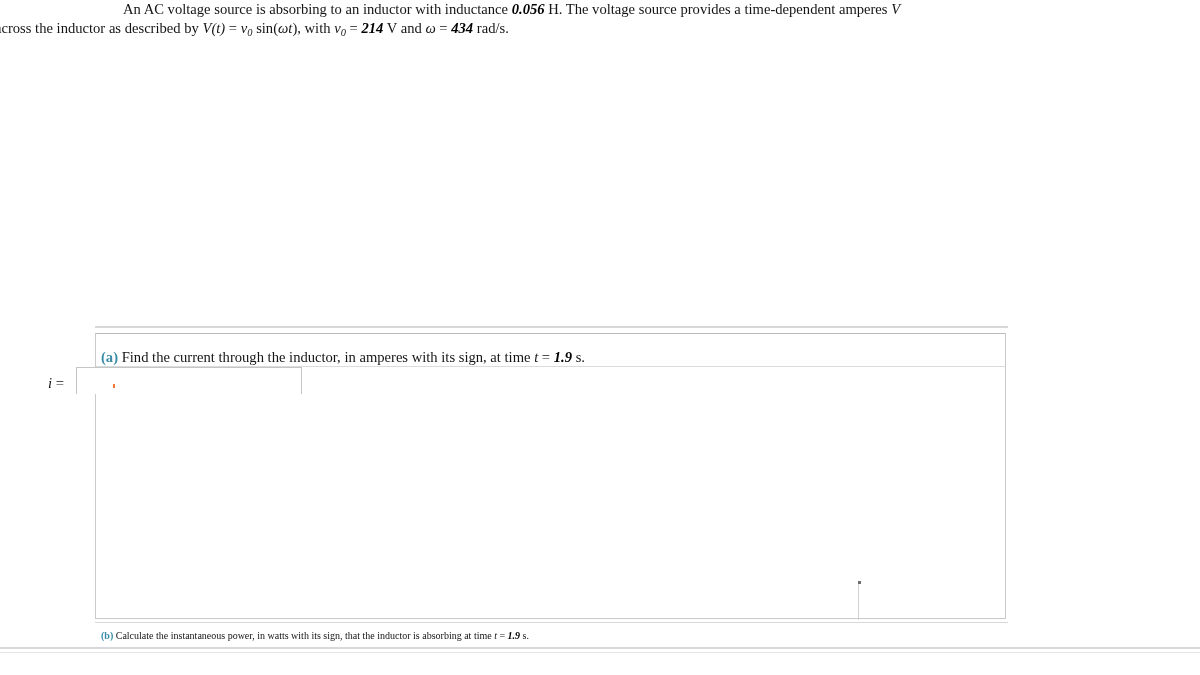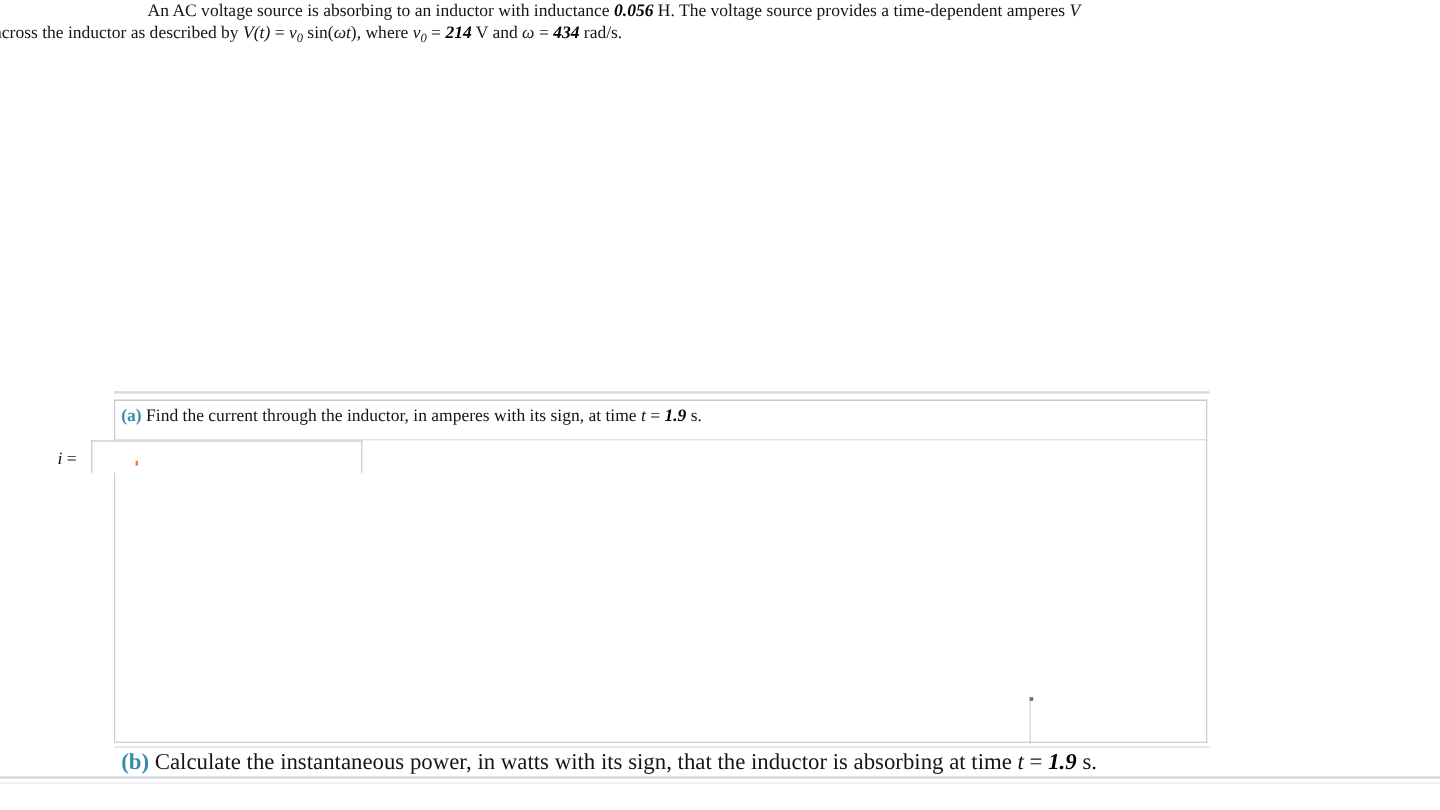--- a/index.html
+++ b/index.html
@@ -77,21 +77,21 @@
     background: #ffffff;
     box-sizing: border-box;
   }
   .part-label {
     color: #3b8ca8;
     font-weight: bold;
   }
   .qtext-a {
     position: absolute;
     left: 101px;
-    top: 338px;
+    top: 348px;
     font-size: 14.6px;
     line-height: 18px;
     white-space: nowrap;
     color: #141414;
   }
 
   .divider-a {
     position: absolute;
     left: 96px;
     top: 366px;
@@ -161,21 +161,21 @@
     left: 95px;
     top: 622px;
     width: 913px;
     height: 0;
     border-top: 1px solid #d6d8da;
   }
   .qtext-b {
     position: absolute;
     left: 101px;
     top: 627px;
-    font-size: 19px;
+    font-size: 10px;
     line-height: 18px;
     white-space: nowrap;
     color: #141414;
   }
   .rule-bottom {
     position: absolute;
     left: 0px;
     top: 647px;
     width: 1200px;
     height: 0;
@@ -200,21 +200,21 @@
   <span>The voltage source provides a time-dependent amperes</span>
   <span class="var">V</span>
 </div>
 
 <div class="stmt-line2">
   <span>across the inductor as described by</span>
   <span class="var">V</span><span class="var">(t)</span>
   <span>=</span>
   <span class="var">v</span><span class="var sub">0</span>
   <span>sin(<span class="var">ωt</span>),</span>
-  <span>where</span>
+  <span>with</span>
   <span class="var">v</span><span class="var sub">0</span>
   <span>=</span>
   <span class="val">214</span>
   <span>V and</span>
   <span class="var">ω</span>
   <span>=</span>
   <span class="val">434</span>
   <span>rad/s.</span>
 </div>
 

